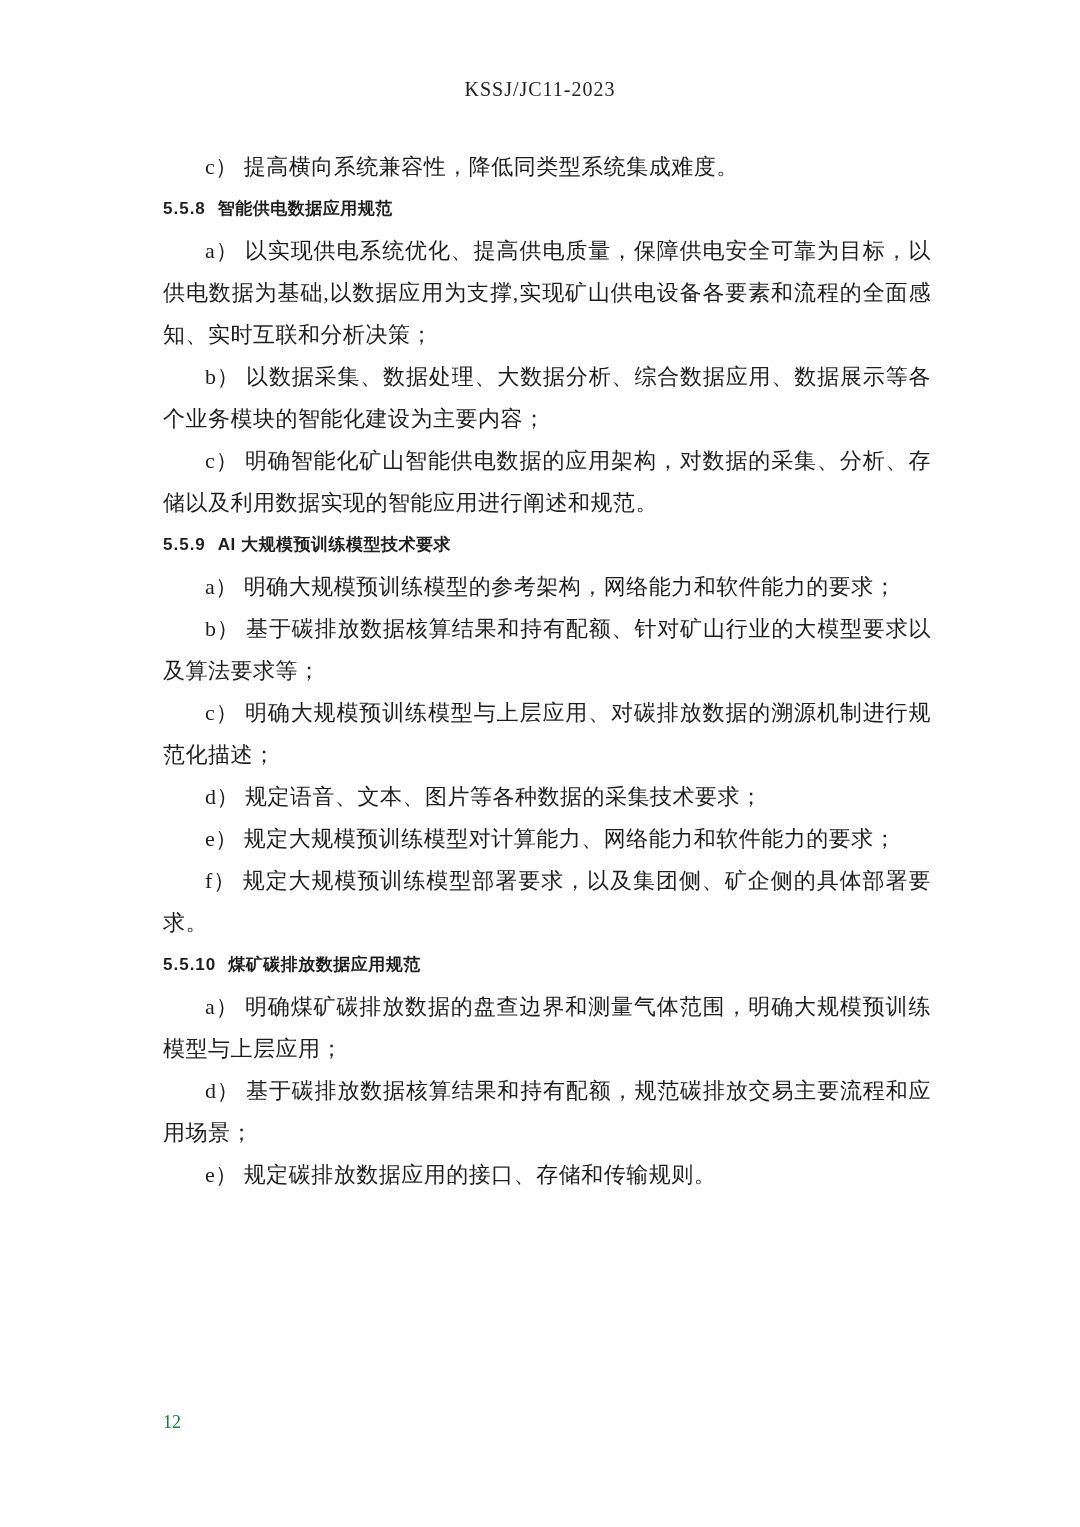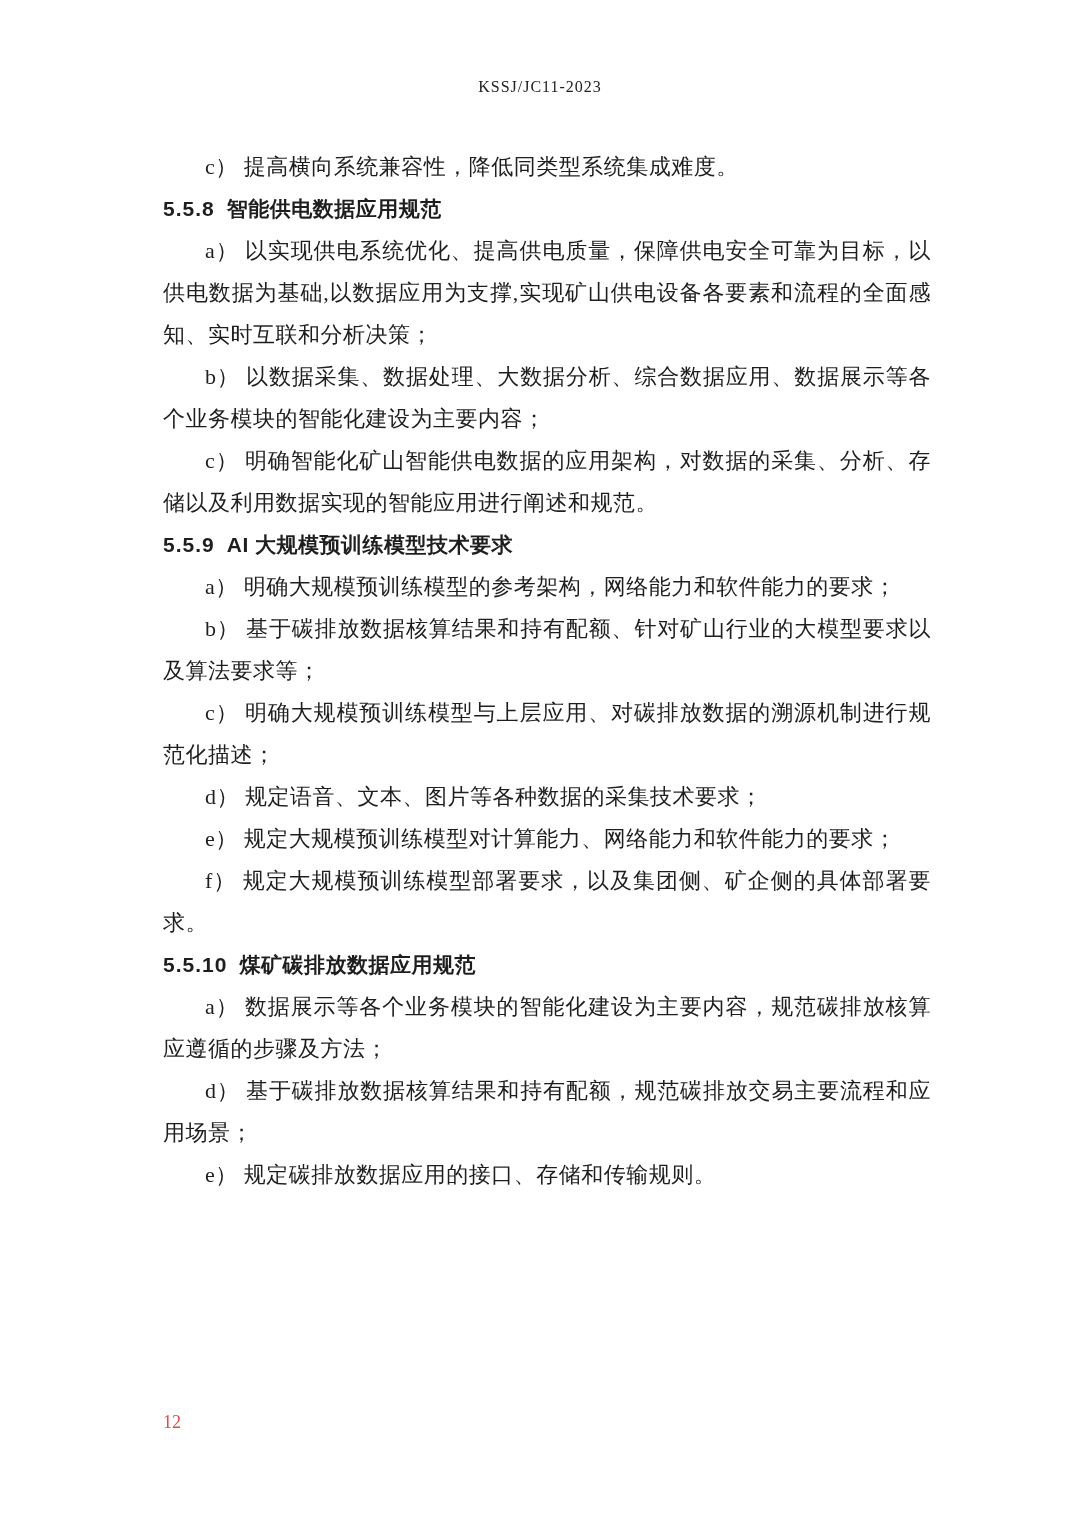--- a/index.html
+++ b/index.html
@@ -13,56 +13,56 @@
     color: #1e1e1e;
     font-family: "Liberation Serif", "DejaVu Serif", serif;
     overflow: hidden;
   }
   .doc-header {
     position: absolute;
     top: 78px;
     left: 0;
     width: 100%;
     text-align: center;
-    font-size: 16px;
+    font-size: 20px;
     letter-spacing: 1px;
     color: #222222;
   }
   .doc-body {
     position: absolute;
     top: 146px;
     left: 163px;
     width: 768px;
     font-size: 22px;
     line-height: 42px;
     text-align: justify;
     letter-spacing: 0.5px;
   }
   .doc-body p.item {
     text-indent: 42px;
     margin: 0;
   }
   .doc-body .heading {
     font-family: "Liberation Sans", "DejaVu Sans", sans-serif;
     font-weight: 700;
-    font-size: 21px;
+    font-size: 17px;
     margin: 0;
     text-indent: 0;
     text-align: left;
   }
   .doc-body .heading .hnum {
     letter-spacing: 1px;
     margin-right: 12px;
   }
   .doc-footer {
     position: absolute;
     top: 1412px;
     left: 163px;
     font-size: 18px;
-    color: #ef4444;
+    color: #15803d;
   }
 </style>
 </head>
 <body>
 
 <div class="doc-page">
 
   <div class="doc-header">
     <span>KSSJ/JC11-2023</span>
   </div>
@@ -81,21 +81,21 @@
 
     <p class="item">a） 明确大规模预训练模型的参考架构，网络能力和软件能力的要求；</p>
     <p class="item">b） 基于碳排放数据核算结果和持有配额、针对矿山行业的大模型要求以及算法要求等；</p>
     <p class="item">c） 明确大规模预训练模型与上层应用、对碳排放数据的溯源机制进行规范化描述；</p>
     <p class="item">d） 规定语音、文本、图片等各种数据的采集技术要求；</p>
     <p class="item">e） 规定大规模预训练模型对计算能力、网络能力和软件能力的要求；</p>
     <p class="item">f） 规定大规模预训练模型部署要求，以及集团侧、矿企侧的具体部署要求。</p>
 
     <p class="heading"><span class="hnum">5.5.10</span><span class="htitle">煤矿碳排放数据应用规范</span></p>
 
-    <p class="item">a） 数据展示等各个业务模块的智能化建设为主要内容，规范碳排放核算应遵循的步骤及方法；</p>
+    <p class="item">a） 明确煤矿碳排放数据的盘查边界和测量气体范围，明确大规模预训练模型与上层应用；</p>
     <p class="item">d） 基于碳排放数据核算结果和持有配额，规范碳排放交易主要流程和应用场景；</p>
     <p class="item">e） 规定碳排放数据应用的接口、存储和传输规则。</p>
 
   </div>
 
   <div class="doc-footer">12</div>
 
 </div>
 
 </body></html>

